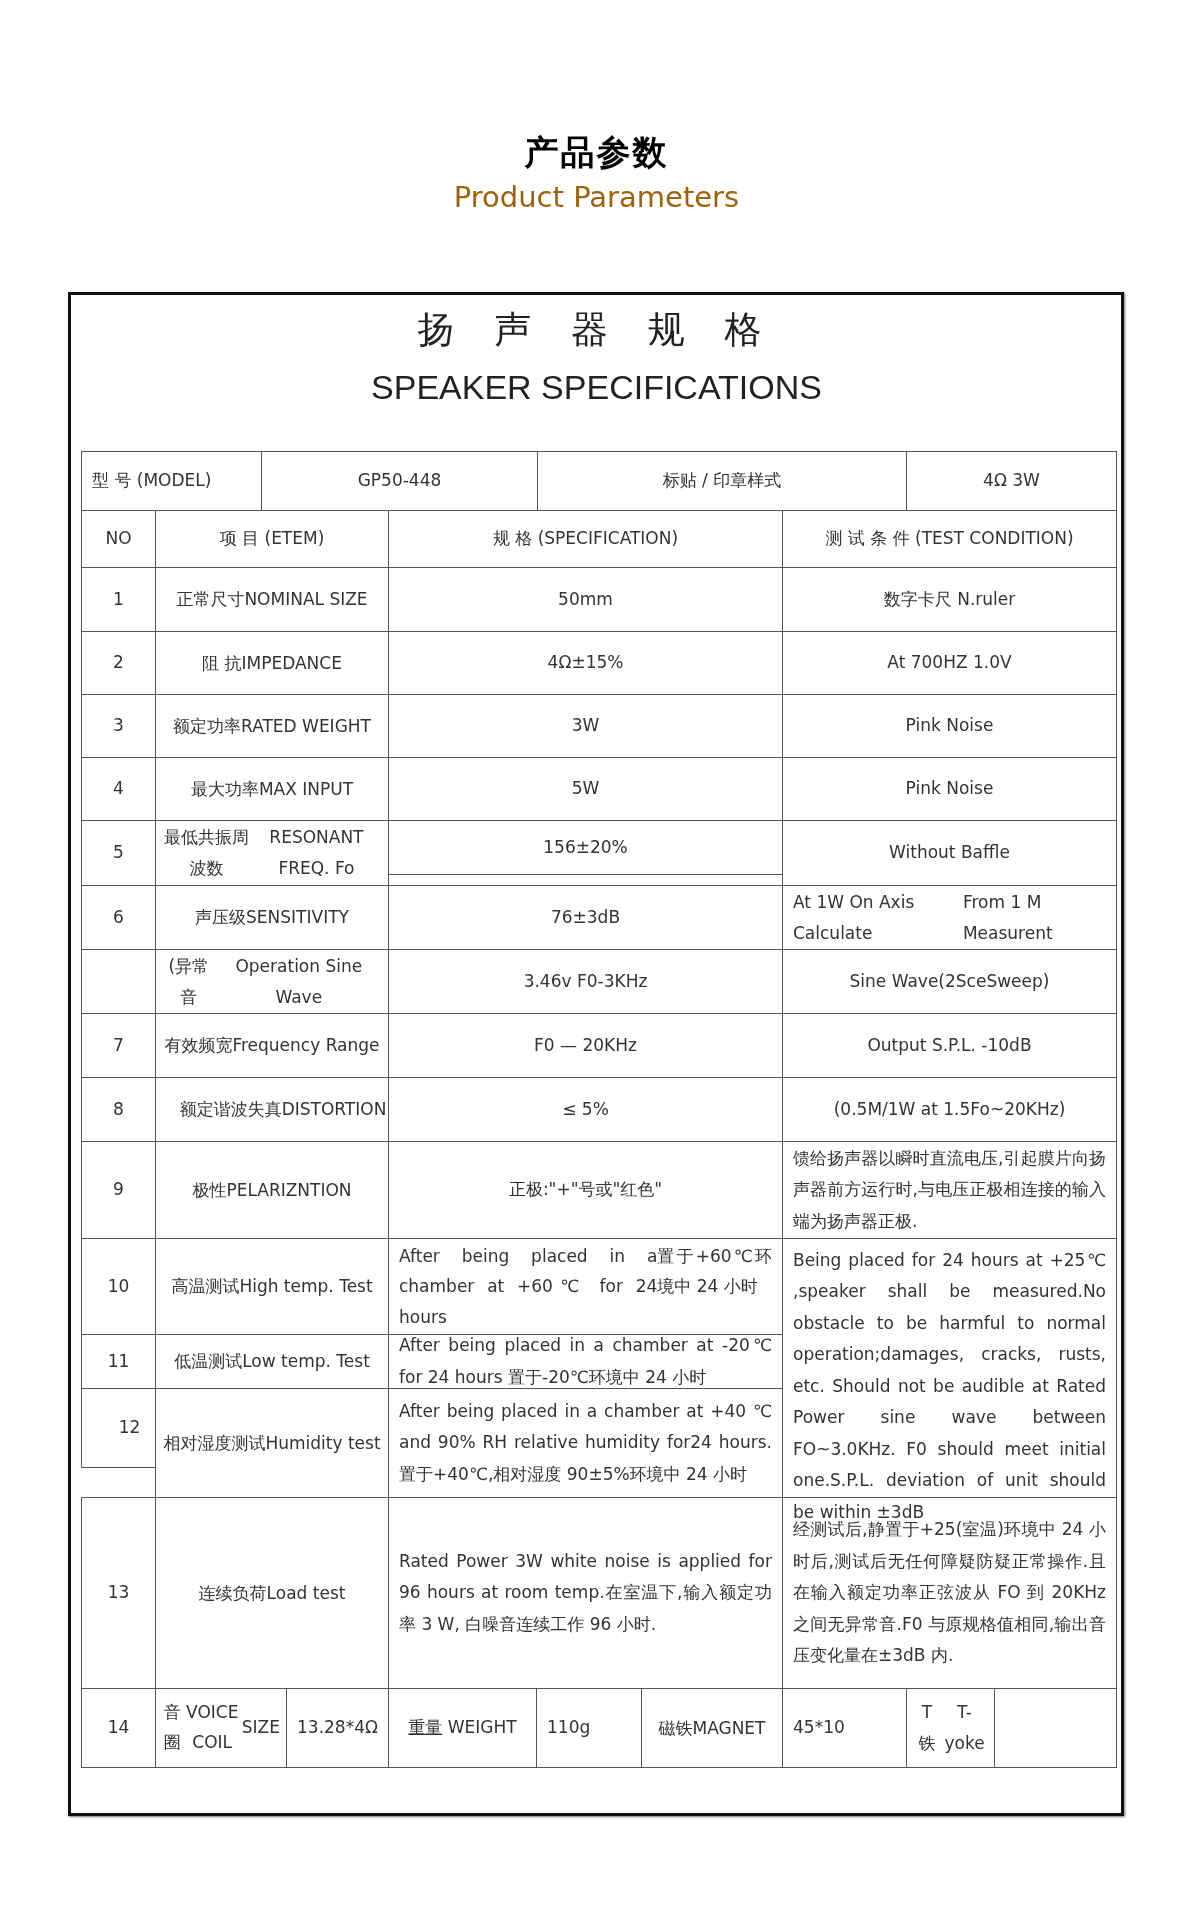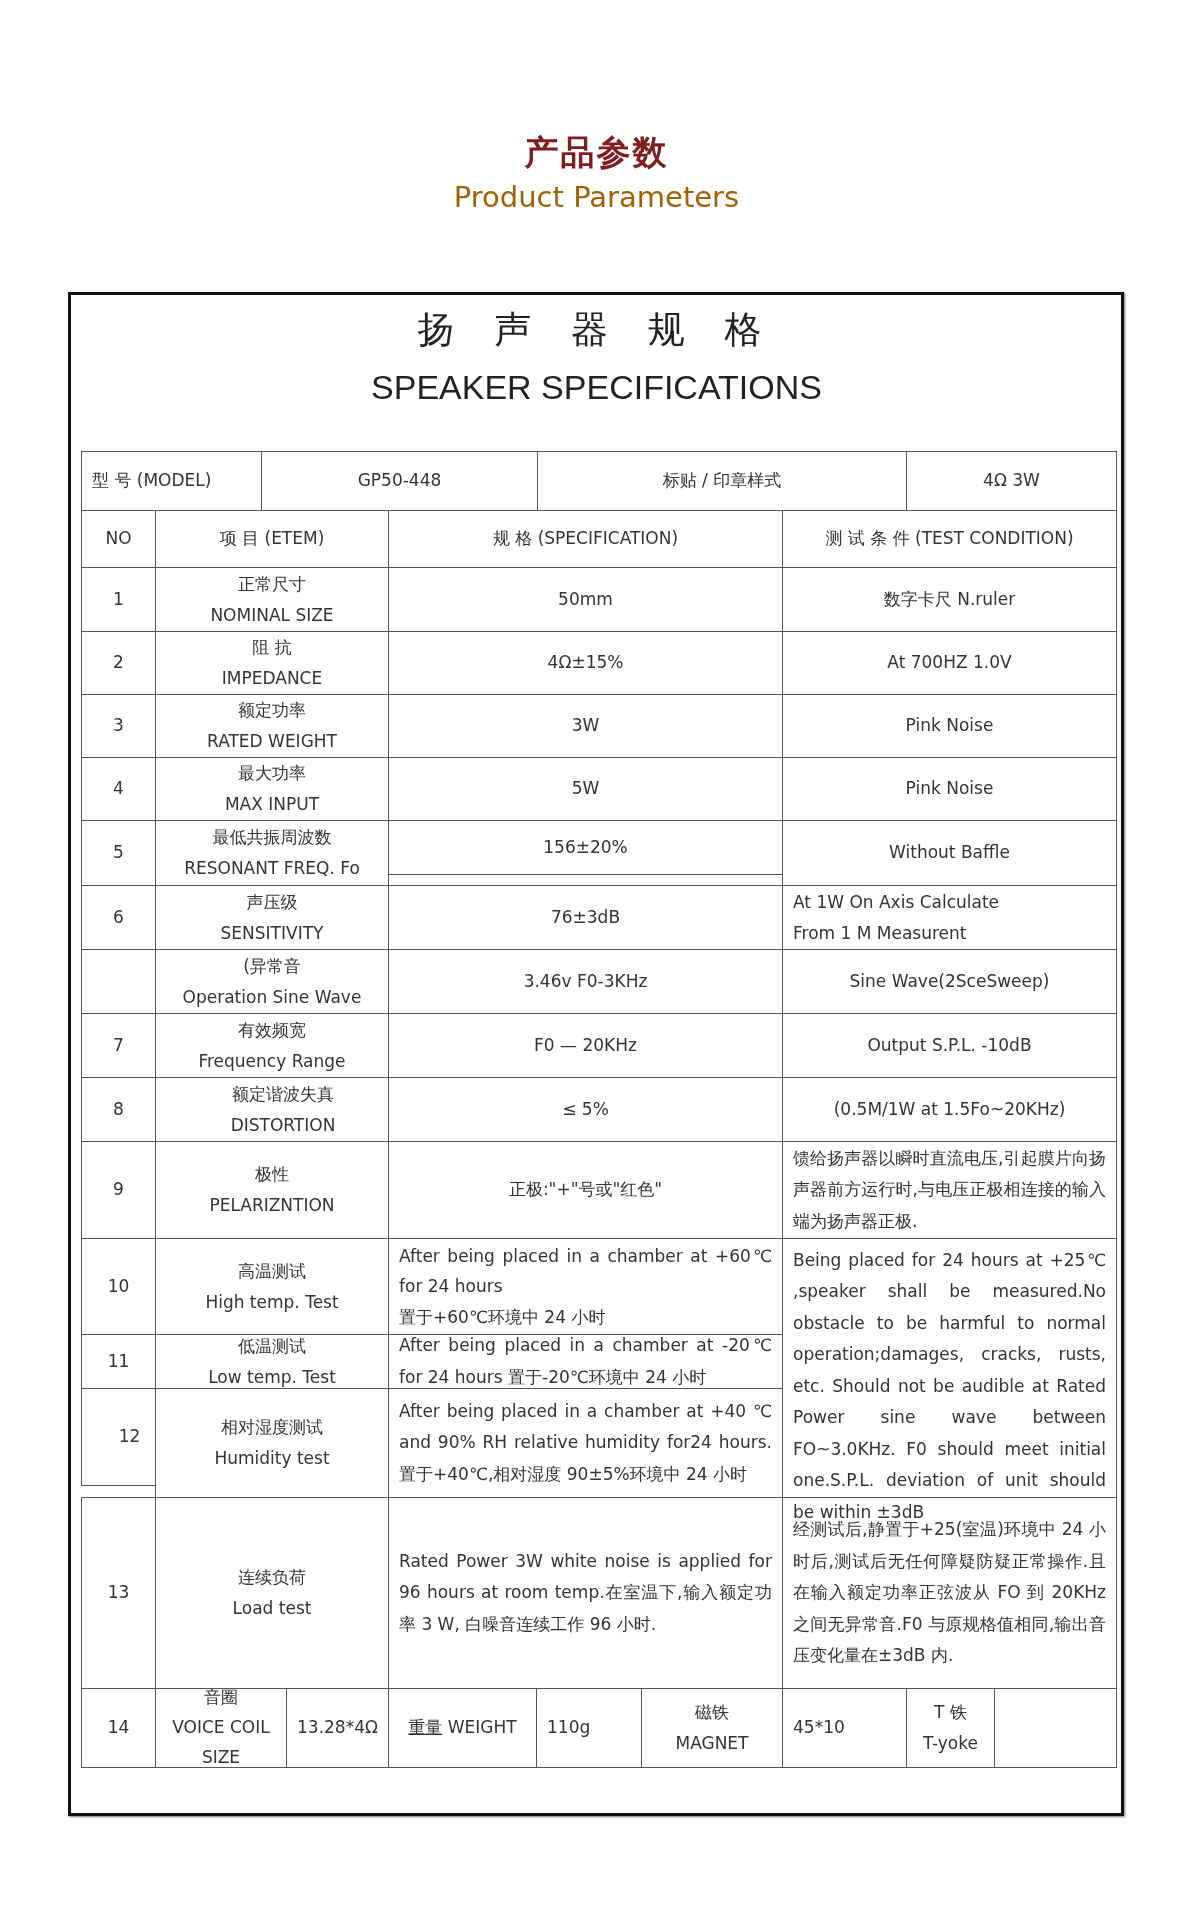--- a/index.html
+++ b/index.html
@@ -1,28 +1,28 @@
 <!DOCTYPE html>
 <html><head>
 <meta charset="utf-8">
 <style>
   html, body { margin:0; padding:0; background:#ffffff; }
   body { width:1193px; height:1920px; position:relative; overflow:hidden;
          font-family:"DejaVu Sans", "Liberation Sans", sans-serif; color:#222; }
   .abs { position:absolute; }
-  .title-cn { left:0; width:1193px; top:130px; text-align:center; font-size:34px; font-weight:bold; color:#7f1d1d; letter-spacing:2px; }
+  .title-cn { left:0; width:1193px; top:130px; text-align:center; font-size:34px; font-weight:bold; color:#000000; letter-spacing:2px; }
   .title-en { left:0; width:1193px; top:180px; text-align:center; font-size:29px; color:#a16207; }
   .outer { left:68px; top:292px; width:1056px; height:1524px; border:3px solid #111; box-sizing:border-box; box-shadow:1px 1px 2px #777; }
   .spec-cn { left:0; width:1193px; top:305px; text-align:center; font-size:37px; color:#222; letter-spacing:14px; }
   .spec-en { left:0; width:1193px; top:368px; text-align:center; font-size:34px; color:#222; font-family:"Liberation Sans", sans-serif; }
   .cell { position:absolute; box-sizing:border-box; border:1px solid #555; display:flex; align-items:center; justify-content:center;
           text-align:center; font-size:17px; line-height:1.85; color:#333; padding:0 6px; background:#fff; }
   .cell.left { justify-content:flex-start; text-align:left; padding:0 10px; }
   .cell.just { text-align:justify; text-align-last:left; }
-  .cell .stack { display:flex; flex-direction:column; align-items:center; line-height:1.8; }
+  .cell .stack { display:flex; flex-direction:row; align-items:center; line-height:1.8; }
   .cell .stack.l { align-items:flex-start; }
   .u { text-decoration:underline; }
 </style>
 </head>
 <body>
 
 <div class="abs title-cn">产品参数</div>
 <div class="abs title-en">Product Parameters</div>
 
 <div class="abs outer"></div>
@@ -231,21 +231,21 @@
       </div>
       <div class="cell" style="left: 155px; top: 1334px; width: 234px; height: 55px;">
         <div class="stack">
           <span>低温测试</span>
           <span>Low temp. Test</span>
         </div>
       </div>
       <div class="cell left just" style="left: 388px; top: 1334px; width: 395px; height: 55px;">
         <span>After being placed in a chamber at -20℃ for 24 hours 置于-20℃环境中 24 小时</span>
       </div>
-      <div class="cell" style="left: 81px; top: 1388px; width: 75px; height: 98px; padding-left: 28px;">
+      <div class="cell" style="left: 81px; top: 1388px; width: 75px; height: 80px; padding-left: 28px;">
         <span>12</span>
       </div>
       <div class="cell" style="left: 155px; top: 1388px; width: 234px; height: 110px;">
         <div class="stack">
           <span>相对湿度测试</span>
           <span>Humidity test</span>
         </div>
       </div>
       <div class="cell left just" style="left: 388px; top: 1388px; width: 395px; height: 110px;">
         <span>After being placed in a chamber at +40 ℃ and 90% RH relative humidity for24 hours.置于+40℃,相对湿度 90±5%环境中 24 小时</span>

